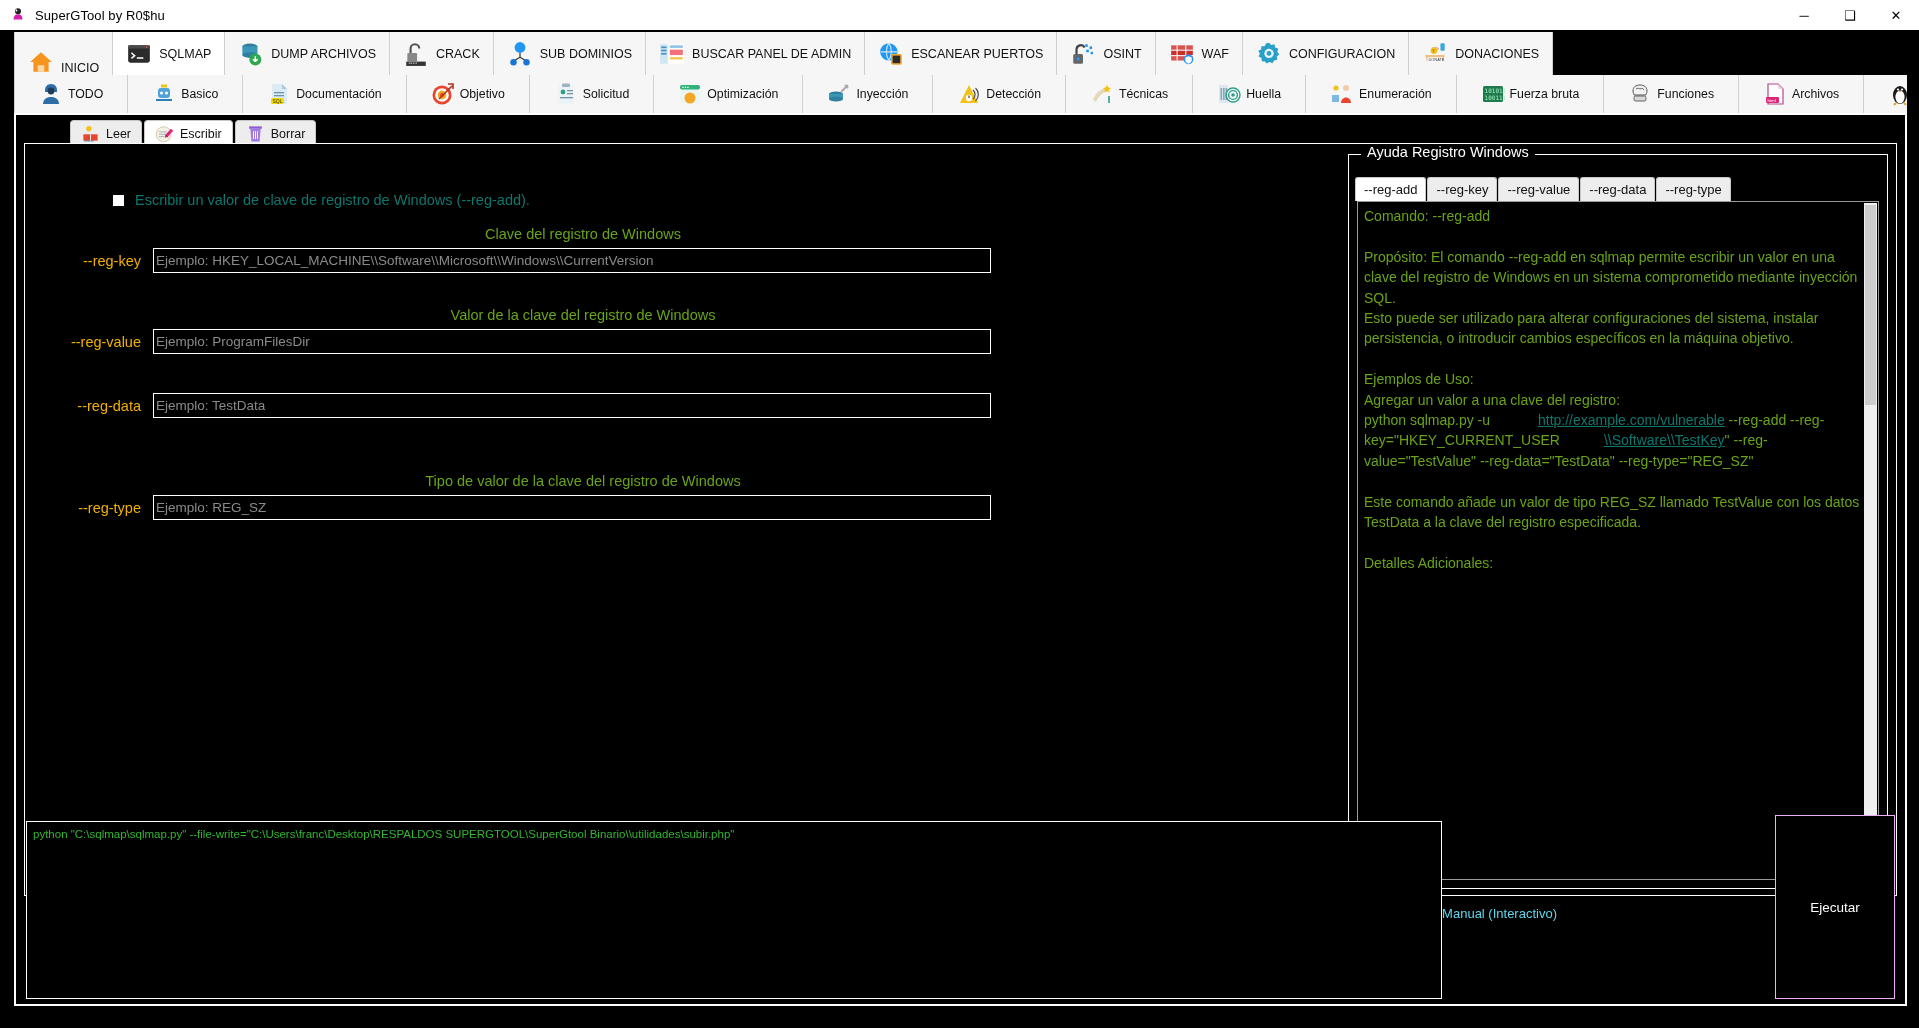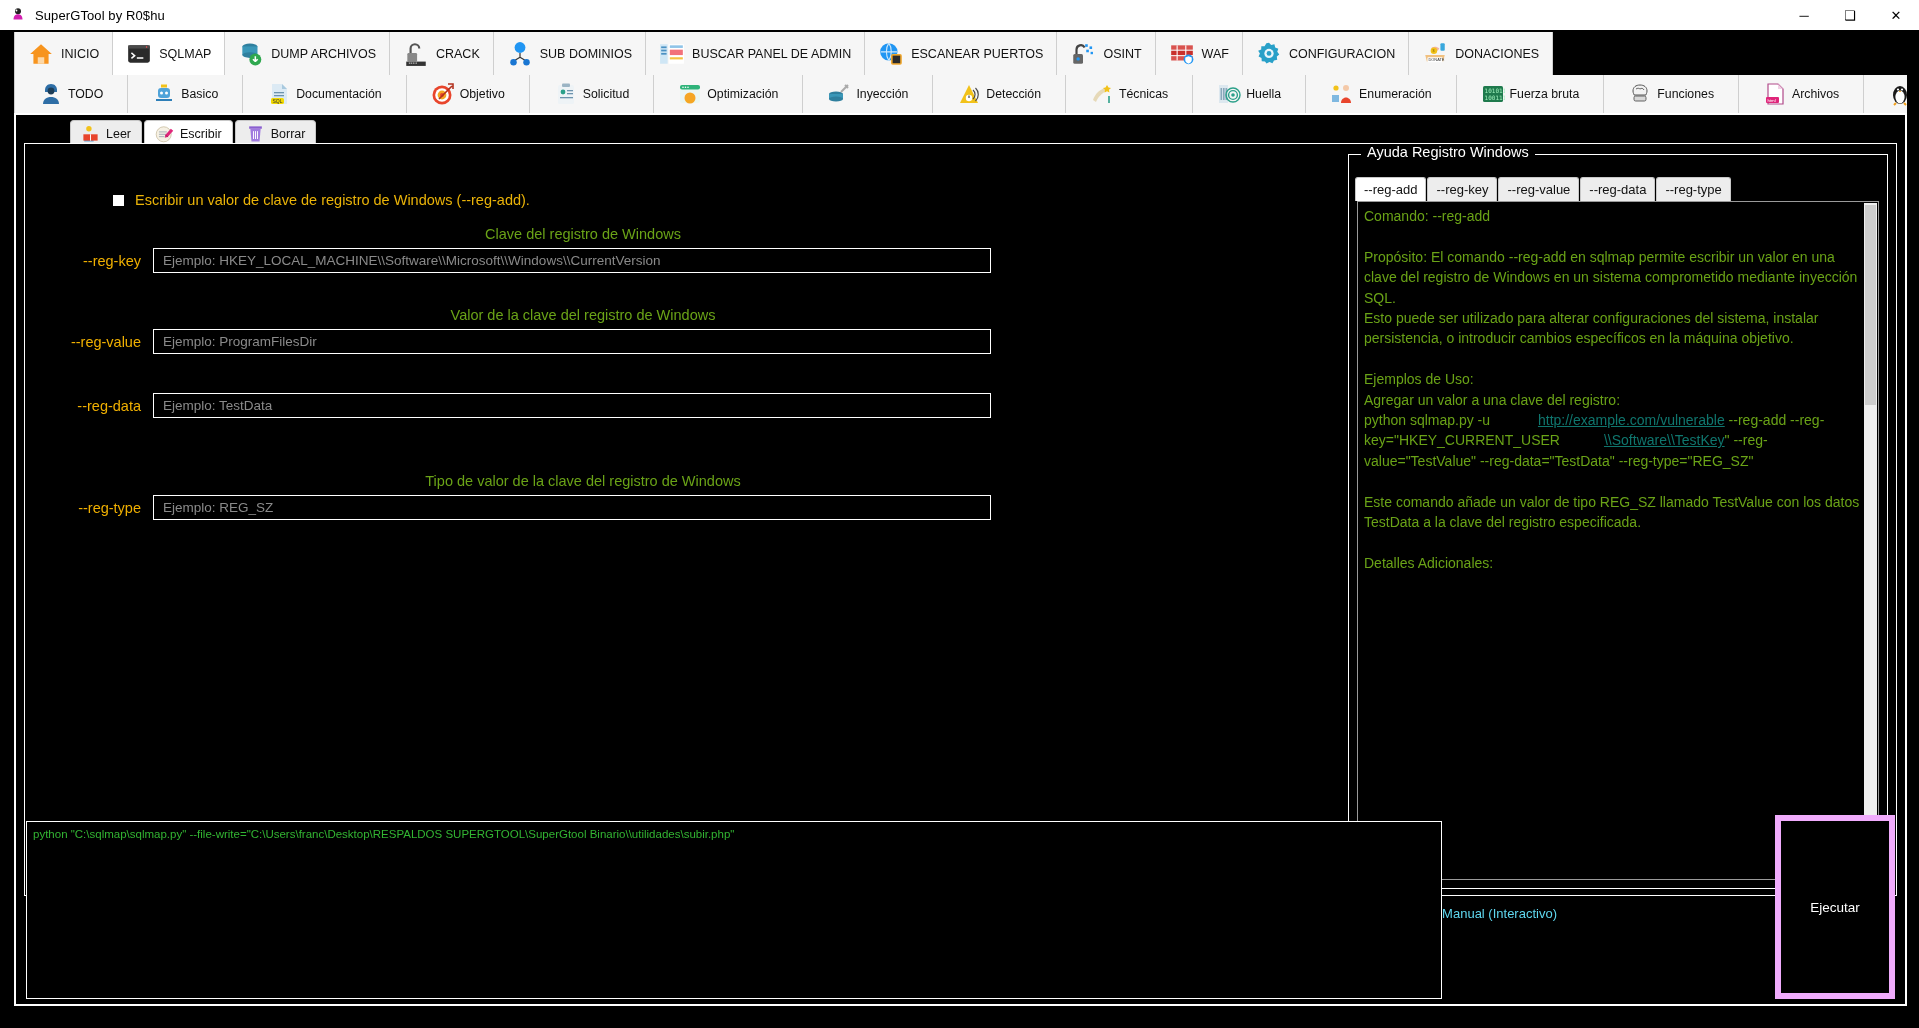--- a/index.html
+++ b/index.html
@@ -29,21 +29,21 @@
   .ribbon {
     position: absolute; left: 14px; top: 32px; height: 43px;
     display: flex; align-items: stretch;
     background: #000;
   }
   .rb-tab {
     display: flex; align-items: center; gap: 7px;
     padding: 0 13px; background: #f6f6f6; color: #111; font-size: 12.5px;
     border-right: 1px solid #cfcfcf; white-space: nowrap;
   }
-  .rb-tab:first-child { border-left: 1px solid #cfcfcf; }
+  .rb-tab:first-child { border-left: 1px solid #cfcfcf; align-items: flex-end; }
   .rb-tab.active { background: #ffffff; }
   .rb-ico { width: 26px; height: 26px; flex: 0 0 auto; }
 
   
   .subribbon {
     position: absolute; left: 14px; top: 75px; right: 12px; height: 38px;
     display: flex; align-items: stretch; background: #000;
     overflow: hidden;
   }
   .sr-tab {
@@ -79,36 +79,36 @@
     border: 1px solid #ffffff; background: #000;
   }
   .left-pane {
     position: absolute; left: 0; top: 0; width: 988px; bottom: 0;
   }
 
   .chk-row { position: absolute; left: 88px; top: 48px; display: flex; align-items: center; gap: 11px; }
   .chk-box {
     width: 11px; height: 11px; background: #ffffff; border: 1px solid #ffffff;
   }
-  .chk-label { color: #eab308; font-size: 14.5px; }
+  .chk-label { color: #0f766e; font-size: 14.5px; }
 
   .field-group { position: absolute; left: 0; right: 0; }
   .fg-title {
     text-align: center; color: #6aa317; font-size: 14.5px;
     width: 860px; margin-left: 128px;
   }
   .fg-row { display: flex; align-items: center; margin-top: 6px; }
   .fg-tag {
     width: 128px; text-align: right; padding-right: 12px;
     color: #f0b000; font-size: 14.5px; white-space: nowrap;
   }
   .fg-input {
     flex: 1; margin-right: 22px; height: 25px; background: #000;
     border: 1px solid #ffffff; color: #d8d8d8; font-size: 13.5px;
-    padding: 0 9px; font-family: "Liberation Sans", sans-serif; outline: none;
+    padding: 0 2px; font-family: "Liberation Sans", sans-serif; outline: none;
   }
   .fg-input::placeholder { color: #8a8a8a; }
 
   
   .clear-btn {
     position: absolute; left: 24px; right: 24px; bottom: 18px; height: 42px;
     border: 2px solid #f0b000; background: #000; display: flex; align-items: center;
   }
   .clear-ico { width: 30px; height: 22px; margin-left: 12px; flex: 0 0 auto; }
   .clear-txt {
@@ -177,21 +177,21 @@
 
   
   .cmdbox {
     position: absolute; left: 10px; bottom: 5px; width: 1416px; top: 706px;
     border: 1px solid #ffffff; background: #000; padding: 4px 6px; overflow: hidden;
   }
   .cmdtext { color: #32b432; font-size: 11.5px; line-height: 16px; word-break: break-all; }
 
   .runbox {
     position: absolute; right: 10px; bottom: 5px; top: 700px; width: 120px;
-    border: 6px solid #f0abfc; background: #000; display: flex;
+    border: 1px solid #f0abfc; background: #000; display: flex;
     align-items: center; justify-content: center;
   }
   .runtext { color: #ffffff; font-size: 13.5px; }
 </style>
 </head>
 <body>
 
 <div id="app">
 
   <div class="titlebar">

